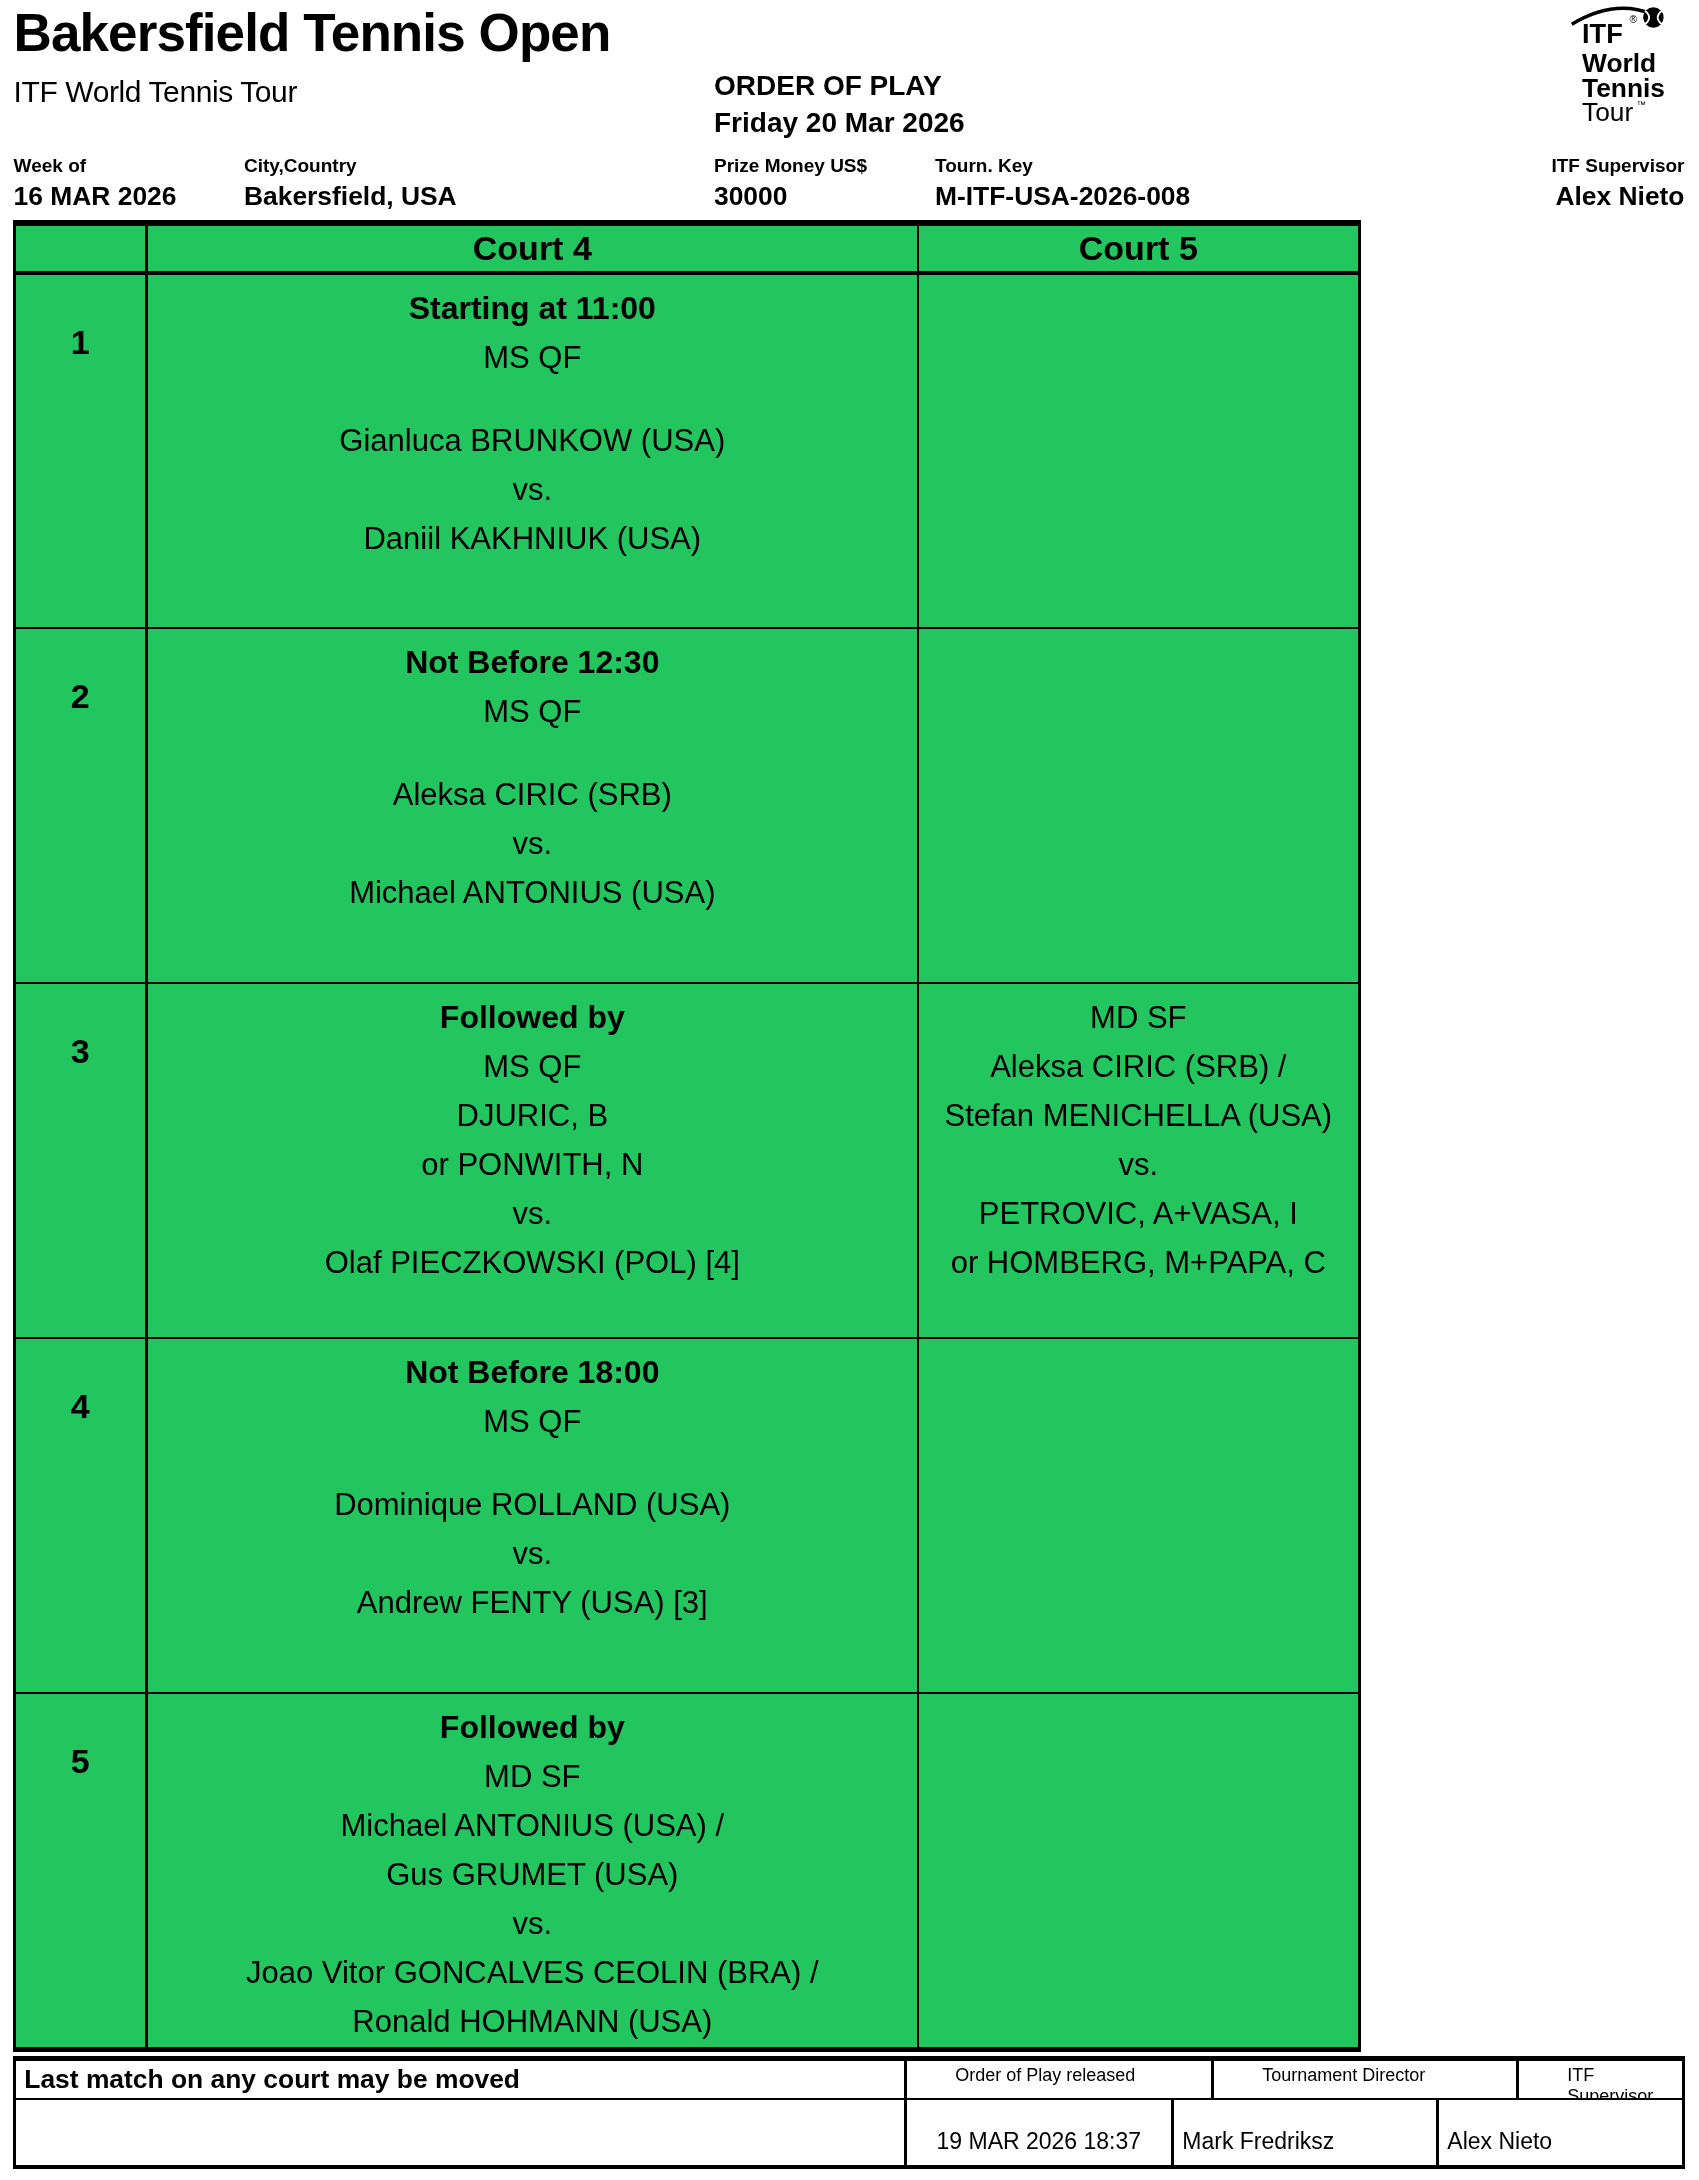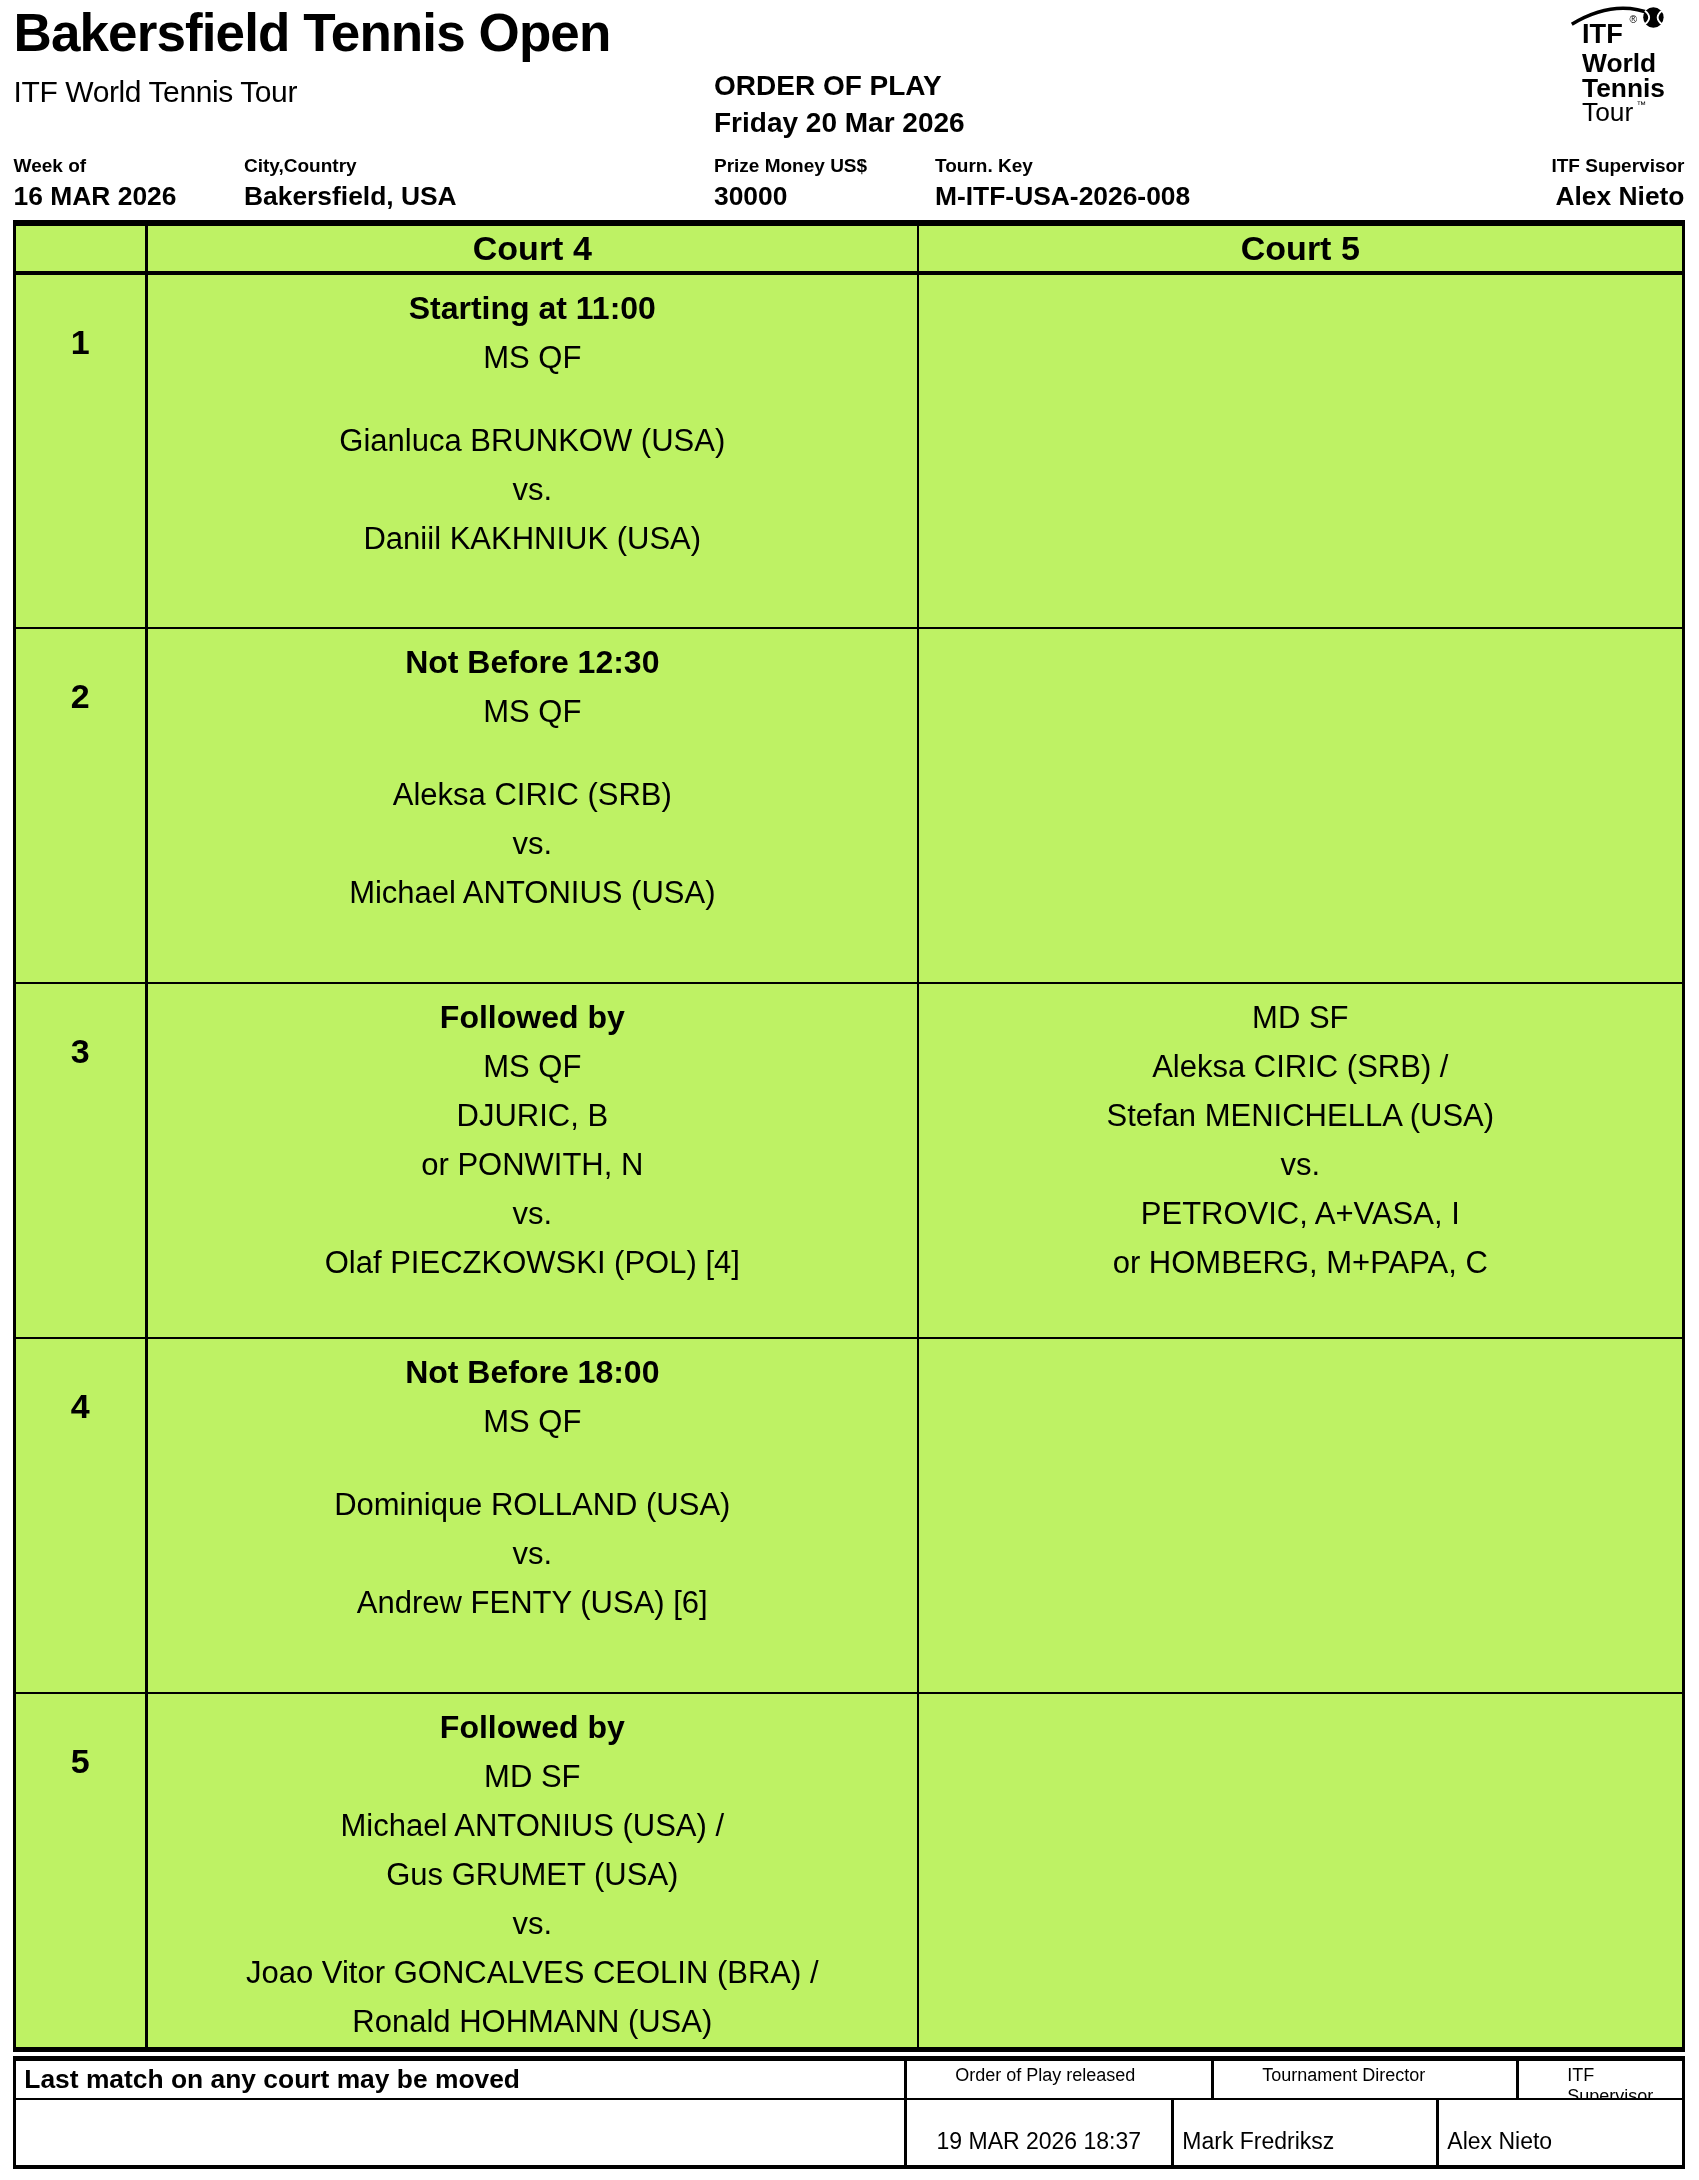--- a/index.html
+++ b/index.html
@@ -29,23 +29,23 @@
   .meta.m-week { left:13.6px; }
   .meta.m-city { left:244px; }
   .meta.m-prize { left:714px; }
   .meta.m-key { left:935px; }
   .meta.m-sup { right:14.5px; text-align:right; }
 
   .itf-logo { position:absolute; right:15.3px; top:1.7px; }
 
   
   .optable {
-    position:absolute; left:12.8px; top:220px; width:1672px;
+    position:absolute; left:12.8px; top:220px; width:1348px;
     border:3.4px solid #000; border-top-width:6px; border-bottom-width:5.1px;
-    background:#bef264;
+    background:#22c55e;
   }
   .ophead {
     display:grid; grid-template-columns:132px 771px 1fr;
     height:49px; border-bottom:3.4px solid #000;
   }
   .ophead .hc {
     font-size:34px; font-weight:bold; text-align:center; padding-top:3.4px;
     border-bottom:1.7px solid #000;
   }
   .ophead .corner { border-right:3.4px solid #000; }
@@ -185,21 +185,21 @@
     </div>
 
     <div class="trow">
       <div class="num-cell">4</div>
       <div class="match-cell c4">
         <div class="line session">Not Before 18:00</div>
         <div class="line">MS QF</div>
         <div class="spacer"></div>
         <div class="line">Dominique ROLLAND (USA)</div>
         <div class="line">vs.</div>
-        <div class="line">Andrew FENTY (USA) [6]</div>
+        <div class="line">Andrew FENTY (USA) [3]</div>
       </div>
       <div class="match-cell"></div>
     </div>
 
     <div class="trow">
       <div class="num-cell">5</div>
       <div class="match-cell c4">
         <div class="line session">Followed by</div>
         <div class="line">MD SF</div>
         <div class="line">Michael ANTONIUS (USA) /</div>

